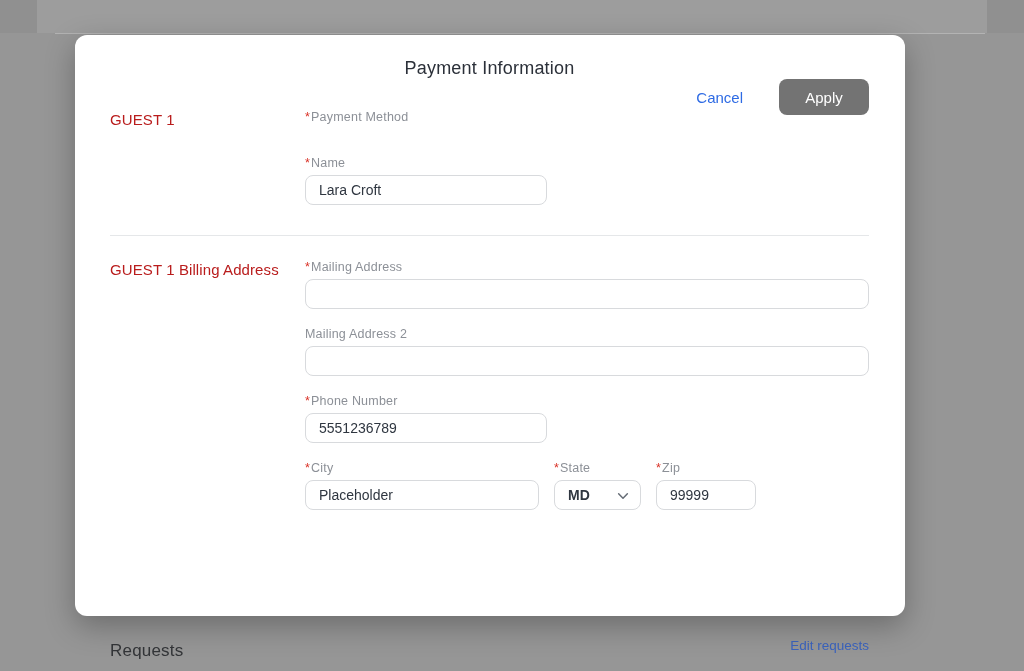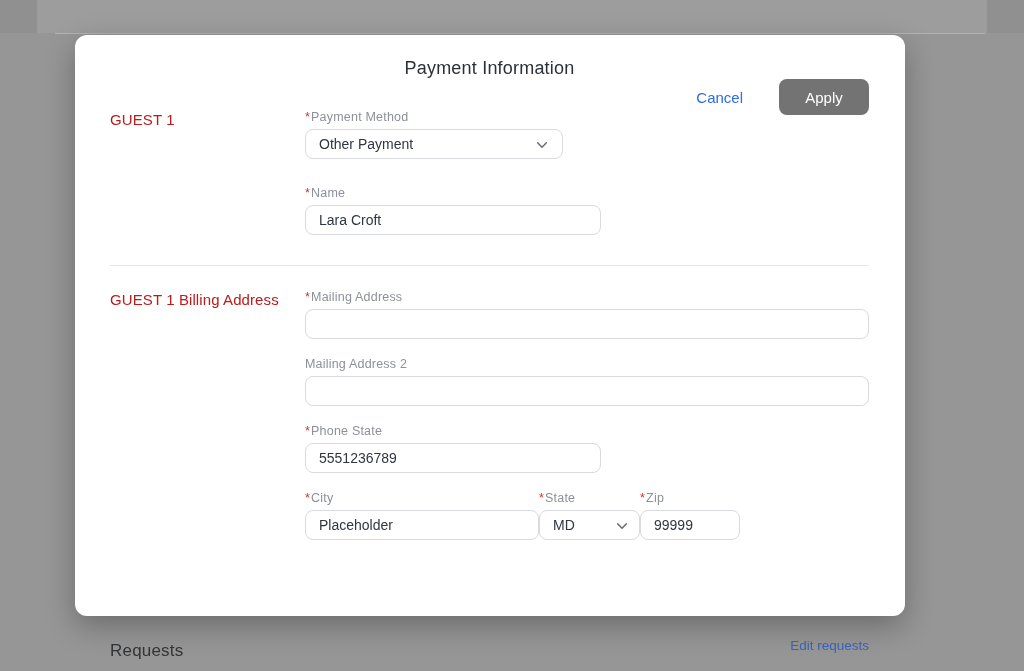--- a/index.html
+++ b/index.html
@@ -42,36 +42,36 @@
   .section-label { width: 195px; flex: none; font-size: 15px; font-weight: 500; color: #b91c1c; padding-top: 1px; letter-spacing: 0.1px; }
   .fields { display: flex; flex-direction: column; gap: 27px; width: 564px; }
   .section-2 .fields { gap: 18px; }
 
   .field-label { display: block; font-size: 12.5px; color: #8c9097; margin-bottom: 4px; line-height: 15px; letter-spacing: 0.2px; }
   .req { color: #d93025; margin-right: 1px; }
 
   .text-input {
     height: 30px; border: 1px solid #d8dadd; border-radius: 8px;
     font-family: "Liberation Sans", sans-serif; font-size: 14px; color: #2f3640;
-    padding: 0 13px; outline: none; background: #fff; width: 296px; display: block;
+    padding: 0 13px; outline: none; background: #fff; width: 242px; display: block;
   }
   .text-input.wide { width: 564px; }
   .select {
     position: relative; height: 30px; border: 1px solid #d8dadd; border-radius: 8px;
     display: flex; align-items: center; padding: 0 13px; cursor: pointer; background: #fff;
     width: 258px;
   }
   .select .select-value { font-size: 14px; color: #2f3640; }
   .select .chev { position: absolute; right: 13px; top: 8px; }
-  .select.small { width: 101px; }
+  .select.small { width: 87px; font-weight: bold; }
   .select.small .chev { right: 10px; }
 
   .divider { border: none; border-top: 1px solid #e5e7e9; margin: 30px 0 24px 0; }
 
-  .csz-row { display: flex; }
+  .csz-row { display: flex; gap: 15px; }
   .csz-city .text-input { width: 234px; }
   .csz-zip .text-input { width: 100px; }
 </style>
 </head>
 <body>
 
 <div class="backdrop-top-band"></div>
 <div class="backdrop-top-panel"></div>
 <div class="backdrop-top-line"></div>
 
@@ -89,28 +89,20 @@
       <button class="apply-btn">Apply</button>
     </div>
   </div>
 
   <div class="section section-1">
     <div class="section-label">GUEST 1</div>
     <div class="fields">
 
       <div class="field-group">
         <span class="field-label"><span class="req">*</span><span>Payment Method</span></span>
-        <div class="select">
-          <span class="select-value">Other Payment</span>
-          <span class="chev">
-            <svg width="14" height="14" viewBox="0 0 16 16">
-                <path d="M3 5.5l5 5 5-5" stroke="#656c75" stroke-width="1.7" fill="none" stroke-linecap="round" stroke-linejoin="round"></path>
-              </svg>
-          </span>
-        </div>
       </div>
 
       <div class="field-group">
         <span class="field-label"><span class="req">*</span><span>Name</span></span>
         <input class="text-input" value="Lara Croft" style="">
       </div>
 
     </div>
   </div>
 
@@ -125,21 +117,21 @@
         <span class="field-label"><span class="req">*</span><span>Mailing Address</span></span>
         <input class="text-input wide" value="" style="">
       </div>
 
       <div class="field-group">
         <span class="field-label"><span>Mailing Address 2</span></span>
         <input class="text-input wide" value="" style="">
       </div>
 
       <div class="field-group">
-        <span class="field-label"><span class="req">*</span><span>Phone State</span></span>
+        <span class="field-label"><span class="req">*</span><span>Phone Number</span></span>
         <input class="text-input" value="5551236789" style="">
       </div>
 
       <div class="csz-row">
 
         <div class="field-group csz-city">
           <span class="field-label"><span class="req">*</span><span>City</span></span>
           <input class="text-input" value="Placeholder" style="">
         </div>
 

